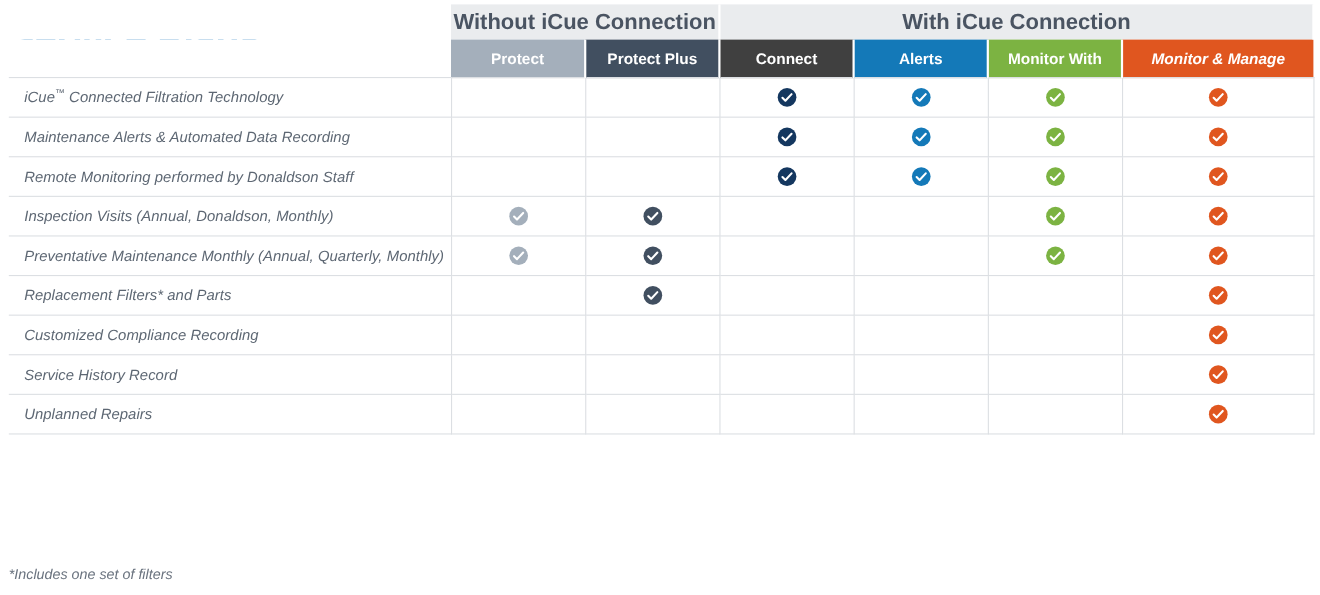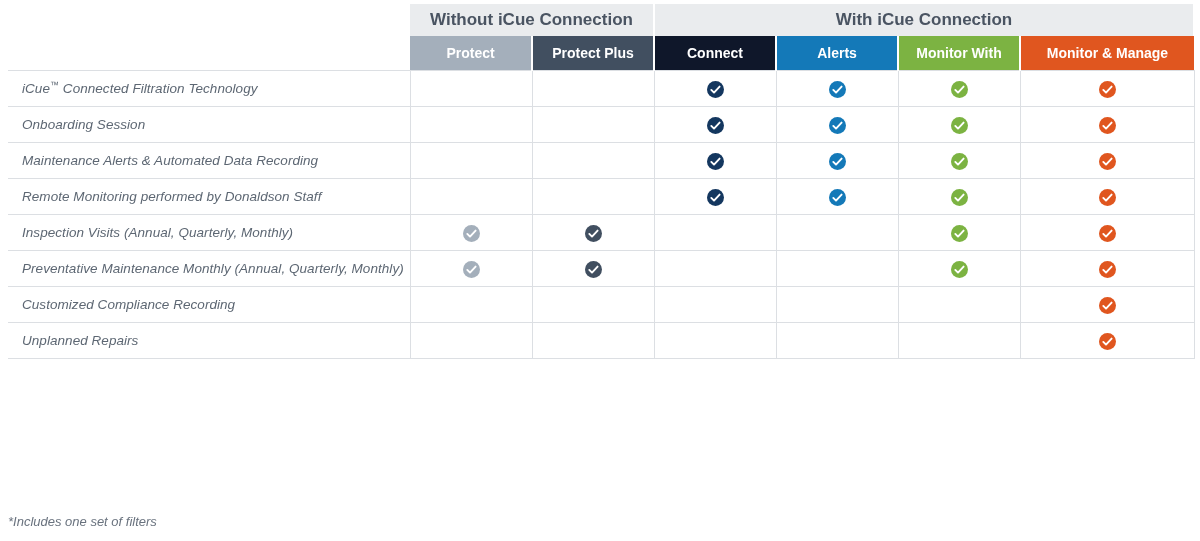--- a/index.html
+++ b/index.html
@@ -57,21 +57,21 @@
 
   col.c-feature { width: 402px; }
   col.c-plan    { width: 122px; }
   col.c-plan-wide { width: 174px; }
 
   
   .grp {
     height: 30px;
     text-align: center;
     vertical-align: middle;
-    font-size: 17px;
+    font-size: 20px;
     font-weight: bold;
     color: #4a5462;
     background: #eaecee;
     border-right: 2px solid #ffffff;
   }
   .grp.blank {
     background: #ffffff;
     border-right: none;
   }
 
@@ -83,21 +83,21 @@
     font-size: 14px;
     font-weight: bold;
     color: #ffffff;
     border-right: 2px solid #ffffff;
     white-space: nowrap;
   }
   .plan-h.blank {
     background: #ffffff;
     border-right: none;
   }
-  .plan-h:last-child { border-right: none; }
+  .plan-h:last-child { border-right: none; font-style: italic; }
 
   
   tbody tr { height: 36px; }
   td.feature {
     font-size: 13.5px;
     color: #5d6773;
     padding-left: 14px;
     border-bottom: 1px solid #dcdfe3;
     border-top: 1px solid #dcdfe3;
     border-right: 1px solid #dcdfe3;
@@ -171,21 +171,21 @@
     <thead>
       <tr id="group-row">
           <th class="grp blank" colspan="1"></th>
           <th class="grp" colspan="2">Without iCue Connection</th>
           <th class="grp" colspan="4">With iCue Connection</th>
         </tr>
       <tr id="plan-row">
           <th class="plan-h blank"></th>
           <th class="plan-h" style="background: rgb(164, 175, 187);">Protect</th>
           <th class="plan-h" style="background: rgb(65, 79, 96);">Protect Plus</th>
-          <th class="plan-h" style="background: #0f172a; text-align: center;">Connect</th>
+          <th class="plan-h" style="background: #404040; text-align: center;">Connect</th>
           <th class="plan-h" style="background: rgb(20, 121, 184);">Alerts</th>
           <th class="plan-h" style="background: rgb(124, 179, 66);">Monitor With</th>
           <th class="plan-h" style="background: rgb(224, 86, 31);">Monitor &amp; Manage</th>
         </tr>
     </thead>
     <tbody id="table-body">
         <tr>
           <td class="feature"><span>iCue</span><span class="tm">™</span><span> Connected Filtration Technology</span></td>
           <td class="mark"></td>
           <td class="mark"></td>
@@ -196,72 +196,55 @@
                 <path d="M4.3 8.9 L7.0 11.6 L12.6 5.6" fill="none" stroke="#ffffff" stroke-width="1.9" stroke-linecap="round" stroke-linejoin="round"></path>
               </svg></span></td>
           <td class="mark"><span class="check" style="background: rgb(124, 179, 66);"><svg viewBox="0 0 17 17" aria-hidden="true">
                 <path d="M4.3 8.9 L7.0 11.6 L12.6 5.6" fill="none" stroke="#ffffff" stroke-width="1.9" stroke-linecap="round" stroke-linejoin="round"></path>
               </svg></span></td>
           <td class="mark"><span class="check" style="background: rgb(224, 86, 31);"><svg viewBox="0 0 17 17" aria-hidden="true">
                 <path d="M4.3 8.9 L7.0 11.6 L12.6 5.6" fill="none" stroke="#ffffff" stroke-width="1.9" stroke-linecap="round" stroke-linejoin="round"></path>
               </svg></span></td>
         </tr>
         <tr>
-          <td class="feature">Onboarding Session</td>
+          <td class="feature">Maintenance Alerts &amp; Automated Data Recording</td>
           <td class="mark"></td>
           <td class="mark"></td>
           <td class="mark"><span class="check" style="background: rgb(20, 55, 95);"><svg viewBox="0 0 17 17" aria-hidden="true">
                 <path d="M4.3 8.9 L7.0 11.6 L12.6 5.6" fill="none" stroke="#ffffff" stroke-width="1.9" stroke-linecap="round" stroke-linejoin="round"></path>
               </svg></span></td>
           <td class="mark"><span class="check" style="background: rgb(20, 121, 184);"><svg viewBox="0 0 17 17" aria-hidden="true">
                 <path d="M4.3 8.9 L7.0 11.6 L12.6 5.6" fill="none" stroke="#ffffff" stroke-width="1.9" stroke-linecap="round" stroke-linejoin="round"></path>
               </svg></span></td>
           <td class="mark"><span class="check" style="background: rgb(124, 179, 66);"><svg viewBox="0 0 17 17" aria-hidden="true">
                 <path d="M4.3 8.9 L7.0 11.6 L12.6 5.6" fill="none" stroke="#ffffff" stroke-width="1.9" stroke-linecap="round" stroke-linejoin="round"></path>
               </svg></span></td>
           <td class="mark"><span class="check" style="background: rgb(224, 86, 31);"><svg viewBox="0 0 17 17" aria-hidden="true">
                 <path d="M4.3 8.9 L7.0 11.6 L12.6 5.6" fill="none" stroke="#ffffff" stroke-width="1.9" stroke-linecap="round" stroke-linejoin="round"></path>
               </svg></span></td>
         </tr>
         <tr>
-          <td class="feature">Maintenance Alerts &amp; Automated Data Recording</td>
+          <td class="feature">Remote Monitoring performed by Donaldson Staff</td>
           <td class="mark"></td>
           <td class="mark"></td>
           <td class="mark"><span class="check" style="background: rgb(20, 55, 95);"><svg viewBox="0 0 17 17" aria-hidden="true">
                 <path d="M4.3 8.9 L7.0 11.6 L12.6 5.6" fill="none" stroke="#ffffff" stroke-width="1.9" stroke-linecap="round" stroke-linejoin="round"></path>
               </svg></span></td>
           <td class="mark"><span class="check" style="background: rgb(20, 121, 184);"><svg viewBox="0 0 17 17" aria-hidden="true">
                 <path d="M4.3 8.9 L7.0 11.6 L12.6 5.6" fill="none" stroke="#ffffff" stroke-width="1.9" stroke-linecap="round" stroke-linejoin="round"></path>
               </svg></span></td>
           <td class="mark"><span class="check" style="background: rgb(124, 179, 66);"><svg viewBox="0 0 17 17" aria-hidden="true">
                 <path d="M4.3 8.9 L7.0 11.6 L12.6 5.6" fill="none" stroke="#ffffff" stroke-width="1.9" stroke-linecap="round" stroke-linejoin="round"></path>
               </svg></span></td>
           <td class="mark"><span class="check" style="background: rgb(224, 86, 31);"><svg viewBox="0 0 17 17" aria-hidden="true">
                 <path d="M4.3 8.9 L7.0 11.6 L12.6 5.6" fill="none" stroke="#ffffff" stroke-width="1.9" stroke-linecap="round" stroke-linejoin="round"></path>
               </svg></span></td>
         </tr>
         <tr>
-          <td class="feature">Remote Monitoring performed by Donaldson Staff</td>
-          <td class="mark"></td>
-          <td class="mark"></td>
-          <td class="mark"><span class="check" style="background: rgb(20, 55, 95);"><svg viewBox="0 0 17 17" aria-hidden="true">
-                <path d="M4.3 8.9 L7.0 11.6 L12.6 5.6" fill="none" stroke="#ffffff" stroke-width="1.9" stroke-linecap="round" stroke-linejoin="round"></path>
-              </svg></span></td>
-          <td class="mark"><span class="check" style="background: rgb(20, 121, 184);"><svg viewBox="0 0 17 17" aria-hidden="true">
-                <path d="M4.3 8.9 L7.0 11.6 L12.6 5.6" fill="none" stroke="#ffffff" stroke-width="1.9" stroke-linecap="round" stroke-linejoin="round"></path>
-              </svg></span></td>
-          <td class="mark"><span class="check" style="background: rgb(124, 179, 66);"><svg viewBox="0 0 17 17" aria-hidden="true">
-                <path d="M4.3 8.9 L7.0 11.6 L12.6 5.6" fill="none" stroke="#ffffff" stroke-width="1.9" stroke-linecap="round" stroke-linejoin="round"></path>
-              </svg></span></td>
-          <td class="mark"><span class="check" style="background: rgb(224, 86, 31);"><svg viewBox="0 0 17 17" aria-hidden="true">
-                <path d="M4.3 8.9 L7.0 11.6 L12.6 5.6" fill="none" stroke="#ffffff" stroke-width="1.9" stroke-linecap="round" stroke-linejoin="round"></path>
-              </svg></span></td>
-        </tr>
-        <tr>
-          <td class="feature">Inspection Visits (Annual, Quarterly, Monthly)</td>
+          <td class="feature">Inspection Visits (Annual, Donaldson, Monthly)</td>
           <td class="mark"><span class="check" style="background: rgb(164, 175, 187);"><svg viewBox="0 0 17 17" aria-hidden="true">
                 <path d="M4.3 8.9 L7.0 11.6 L12.6 5.6" fill="none" stroke="#ffffff" stroke-width="1.9" stroke-linecap="round" stroke-linejoin="round"></path>
               </svg></span></td>
           <td class="mark"><span class="check" style="background: rgb(65, 79, 96);"><svg viewBox="0 0 17 17" aria-hidden="true">
                 <path d="M4.3 8.9 L7.0 11.6 L12.6 5.6" fill="none" stroke="#ffffff" stroke-width="1.9" stroke-linecap="round" stroke-linejoin="round"></path>
               </svg></span></td>
           <td class="mark"></td>
           <td class="mark"></td>
           <td class="mark"><span class="check" style="background: rgb(124, 179, 66);"><svg viewBox="0 0 17 17" aria-hidden="true">
                 <path d="M4.3 8.9 L7.0 11.6 L12.6 5.6" fill="none" stroke="#ffffff" stroke-width="1.9" stroke-linecap="round" stroke-linejoin="round"></path>
@@ -281,21 +264,45 @@
           <td class="mark"></td>
           <td class="mark"></td>
           <td class="mark"><span class="check" style="background: rgb(124, 179, 66);"><svg viewBox="0 0 17 17" aria-hidden="true">
                 <path d="M4.3 8.9 L7.0 11.6 L12.6 5.6" fill="none" stroke="#ffffff" stroke-width="1.9" stroke-linecap="round" stroke-linejoin="round"></path>
               </svg></span></td>
           <td class="mark"><span class="check" style="background: rgb(224, 86, 31);"><svg viewBox="0 0 17 17" aria-hidden="true">
                 <path d="M4.3 8.9 L7.0 11.6 L12.6 5.6" fill="none" stroke="#ffffff" stroke-width="1.9" stroke-linecap="round" stroke-linejoin="round"></path>
               </svg></span></td>
         </tr>
         <tr>
+          <td class="feature">Replacement Filters* and Parts</td>
+          <td class="mark"></td>
+          <td class="mark"><span class="check" style="background: rgb(65, 79, 96);"><svg viewBox="0 0 17 17" aria-hidden="true">
+                <path d="M4.3 8.9 L7.0 11.6 L12.6 5.6" fill="none" stroke="#ffffff" stroke-width="1.9" stroke-linecap="round" stroke-linejoin="round"></path>
+              </svg></span></td>
+          <td class="mark"></td>
+          <td class="mark"></td>
+          <td class="mark"></td>
+          <td class="mark"><span class="check" style="background: rgb(224, 86, 31);"><svg viewBox="0 0 17 17" aria-hidden="true">
+                <path d="M4.3 8.9 L7.0 11.6 L12.6 5.6" fill="none" stroke="#ffffff" stroke-width="1.9" stroke-linecap="round" stroke-linejoin="round"></path>
+              </svg></span></td>
+        </tr>
+        <tr>
           <td class="feature">Customized Compliance Recording</td>
+          <td class="mark"></td>
+          <td class="mark"></td>
+          <td class="mark"></td>
+          <td class="mark"></td>
+          <td class="mark"></td>
+          <td class="mark"><span class="check" style="background: rgb(224, 86, 31);"><svg viewBox="0 0 17 17" aria-hidden="true">
+                <path d="M4.3 8.9 L7.0 11.6 L12.6 5.6" fill="none" stroke="#ffffff" stroke-width="1.9" stroke-linecap="round" stroke-linejoin="round"></path>
+              </svg></span></td>
+        </tr>
+        <tr>
+          <td class="feature">Service History Record</td>
           <td class="mark"></td>
           <td class="mark"></td>
           <td class="mark"></td>
           <td class="mark"></td>
           <td class="mark"></td>
           <td class="mark"><span class="check" style="background: rgb(224, 86, 31);"><svg viewBox="0 0 17 17" aria-hidden="true">
                 <path d="M4.3 8.9 L7.0 11.6 L12.6 5.6" fill="none" stroke="#ffffff" stroke-width="1.9" stroke-linecap="round" stroke-linejoin="round"></path>
               </svg></span></td>
         </tr>
         <tr>

